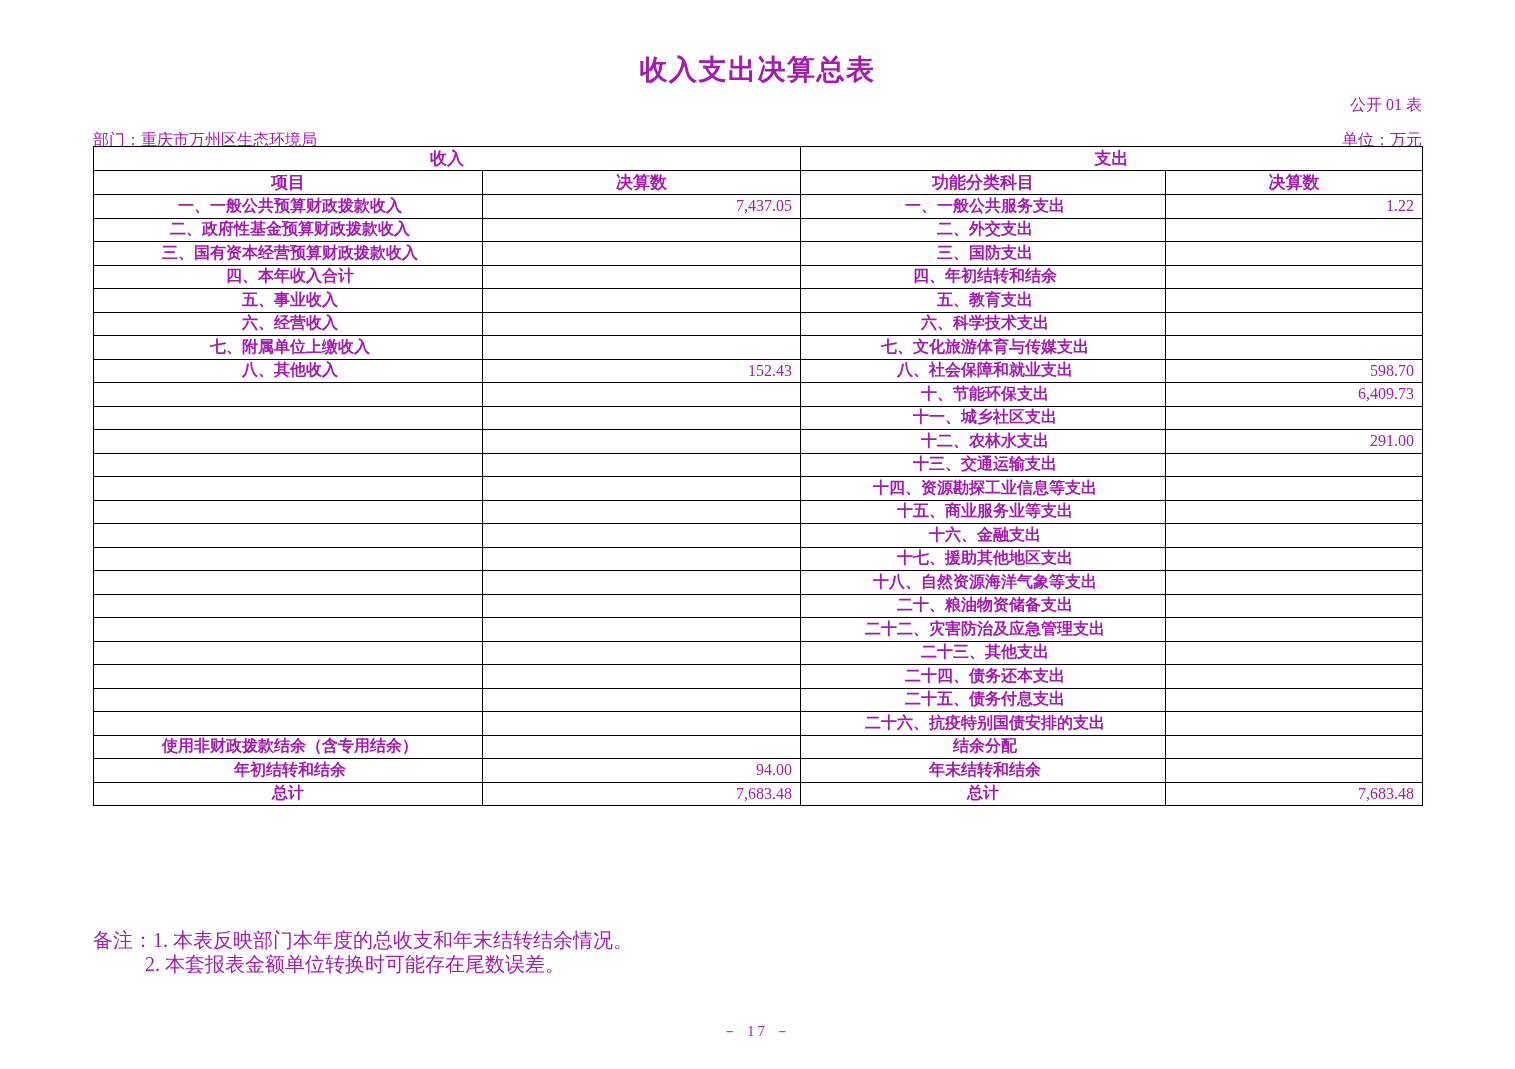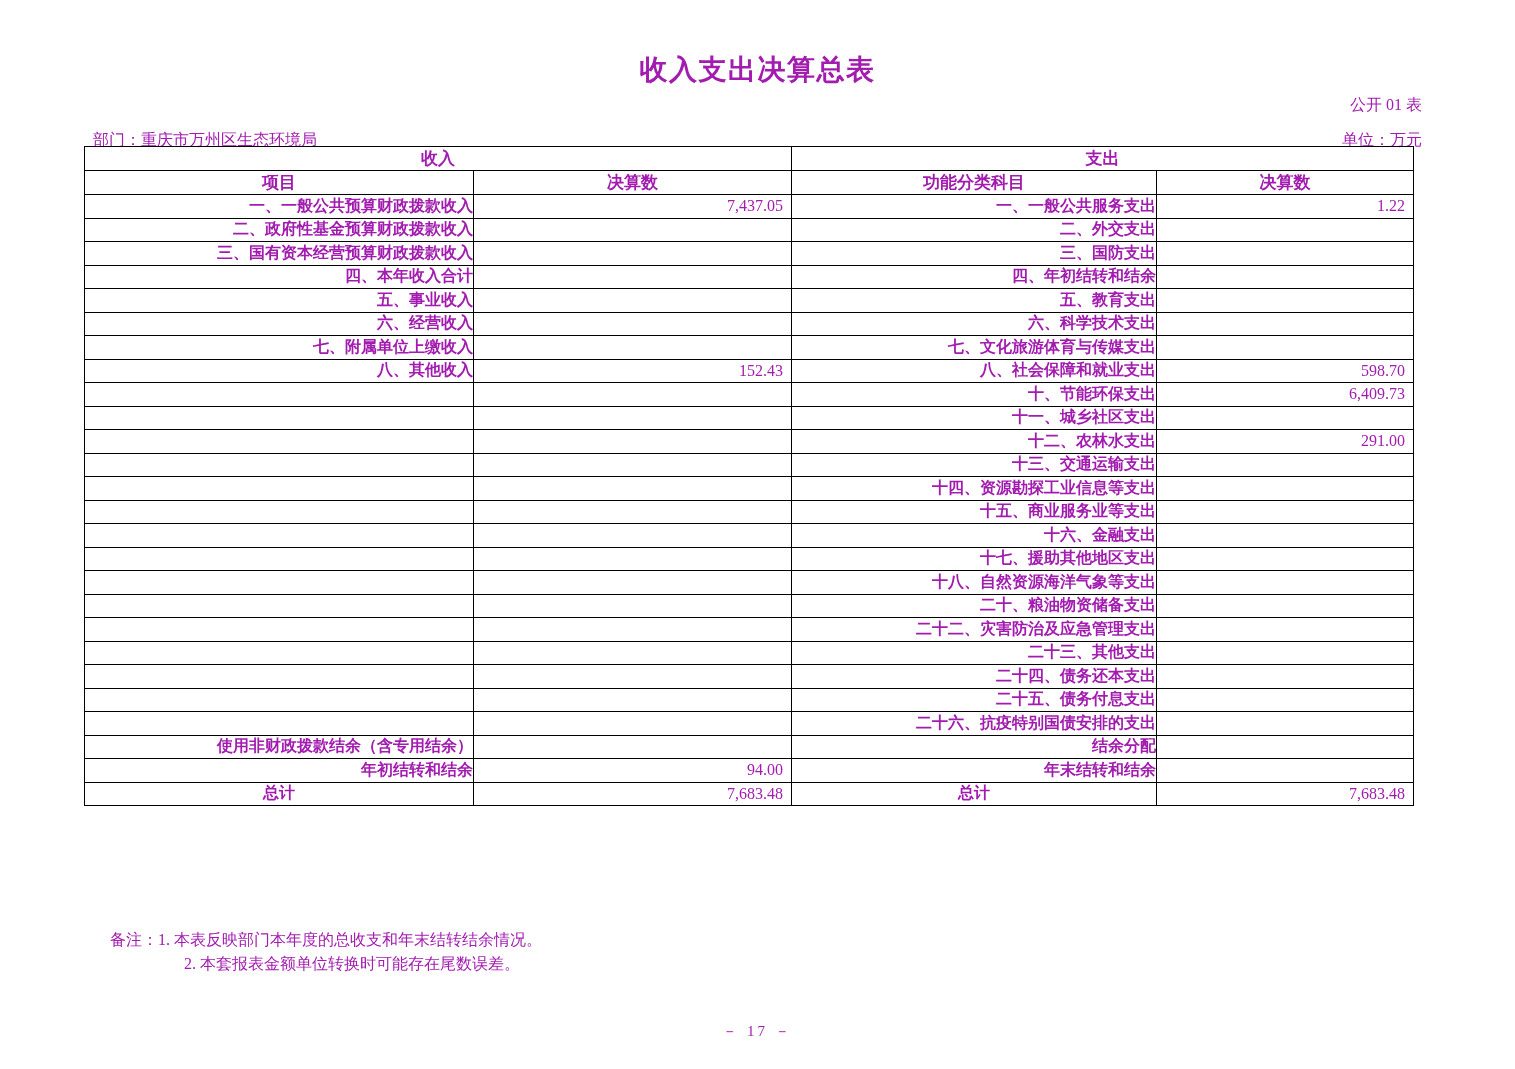--- a/index.html
+++ b/index.html
@@ -29,21 +29,21 @@
   .meta-line {
     position: absolute;
     top: 118px; left: 93px; width: 1329px;
     display: flex;
     justify-content: space-between;
     font-size: 16px;
     margin-top: 12px;
   }
   table.summary {
     position: absolute;
-    top: 146px; left: 84px;
+    top: 146px; left: 93px;
     width: 1329px;
     border-collapse: collapse;
     table-layout: fixed;
     padding-left: 30px;
   }
   .summary th, .summary td {
     border: 1px solid #000000;
     padding: 0;
     overflow: hidden;
     white-space: nowrap;
@@ -54,36 +54,35 @@
     font-size: 17px;
     font-weight: bold;
     text-align: center;
   }
   tr.section-row { height: 23px; }
   tr.colhead-row { height: 24px; }
   .summary tbody tr { height: 23.5px; }
   td.item {
     font-size: 16px;
     font-weight: bold;
-    text-align: right;
+    text-align: center;
     padding-left: 4px;
   }
   td.item.center { text-align: center; padding-left: 0; }
   td.value {
     font-size: 16px;
     font-weight: normal;
     text-align: right;
     padding-right: 8px;
   }
   .notes {
     position: absolute;
-    top: 928px; left: 110px;
-    font-size: 16px;
+    top: 928px; left: 93px;
+    font-size: 20px;
     line-height: 24px;
-    text-align: center;
   }
   .note-line.indent { padding-left: 52px; }
   .page-number {
     position: absolute;
     top: 1022px; left: 0; width: 100%;
     text-align: center;
     font-size: 15px;
     letter-spacing: 3px;
   }
 </style>

